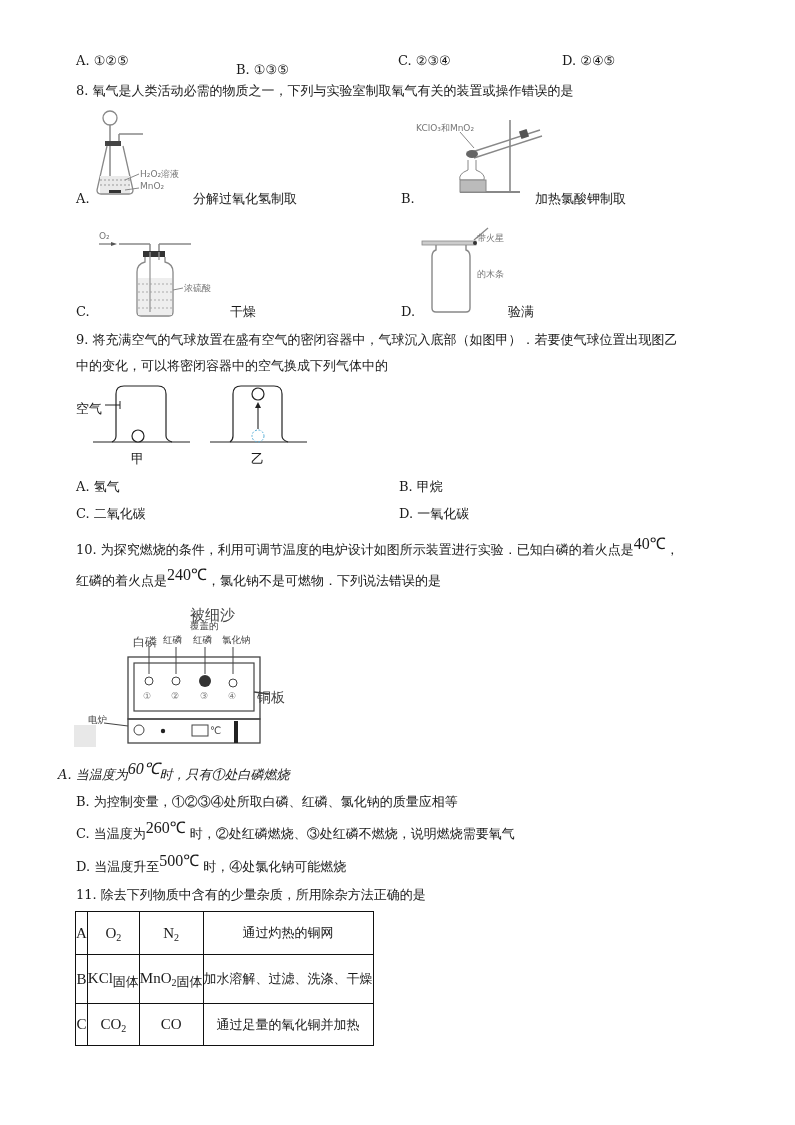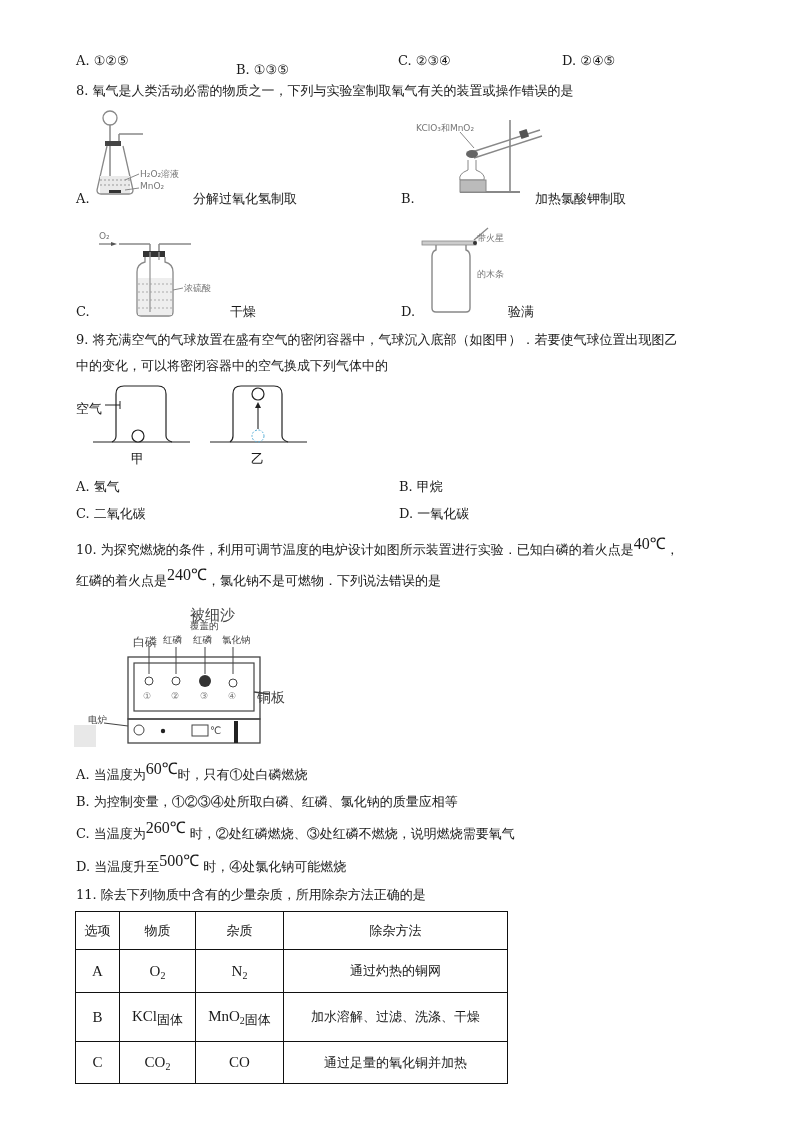--- a/index.html
+++ b/index.html
@@ -154,41 +154,35 @@
 <div class="abs cap" style="left:193px;top:634px;font-size:9.5px;color:#444;">红磷</div>
 <div class="abs cap" style="left:222px;top:634px;font-size:9.5px;color:#444;">氯化钠</div>
 <div class="abs cap" style="left:143px;top:691px;font-size:9px;color:#777;">①</div>
 <div class="abs cap" style="left:171px;top:691px;font-size:9px;color:#777;">②</div>
 <div class="abs cap" style="left:200px;top:691px;font-size:9px;color:#777;">③</div>
 <div class="abs cap" style="left:228px;top:691px;font-size:9px;color:#777;">④</div>
 <div class="abs cap" style="left:257px;top:689px;font-size:14px;color:#444;">铜板</div>
 <div class="abs cap" style="left:88px;top:714px;font-size:9.5px;color:#444;">电炉</div>
 <div class="abs cap" style="left:210px;top:725px;font-size:10px;color:#444;">℃</div>
 
-<div class="abs t" style="left:76px;top:766px;">
+<div class="abs t" style="left:58px;top:766px;font-style:italic;">
   <span>A. 当温度为</span><span class="sup">60℃</span><span>时，只有①处白磷燃烧</span>
 </div>
 <div class="abs t" style="left:76px;top:794px;">B. 为控制变量，①②③④处所取白磷、红磷、氯化钠的质量应相等</div>
 <div class="abs t" style="left:76px;top:825px;">
   <span>C. 当温度为</span><span class="sup">260℃</span><span> 时，②处红磷燃烧、③处红磷不燃烧，说明燃烧需要氧气</span>
 </div>
 <div class="abs t" style="left:76px;top:858px;">
   <span>D. 当温度升至</span><span class="sup">500℃</span><span> 时，④处氯化钠可能燃烧</span>
 </div>
 
 <div class="abs t" style="left:76px;top:887px;">11. 除去下列物质中含有的少量杂质，所用除杂方法正确的是</div>
 
 <table class="q11">
   <tbody>
-      <tr style="height:38px;">
-    <td style="width:43px;">选项</td>
-    <td style="width:75px;">物质</td>
-    <td style="width:87px;">杂质</td>
-    <td style="width:223px;">除杂方法</td>
-  </tr>
   <tr style="height:43px;">
     <td class="chem">A</td>
     <td class="chem"><span>O</span><span class="sub">2</span></td>
     <td class="chem"><span>N</span><span class="sub">2</span></td>
     <td>通过灼热的铜网</td>
   </tr>
   <tr style="height:49px;">
     <td class="chem">B</td>
     <td><span class="chem">KCl</span><span style="font-size:13px;position:relative;top:3px;">固体</span></td>
     <td><span class="chem">MnO</span><span class="sub chem">2</span><span style="font-size:13px;position:relative;top:3px;">固体</span></td>

